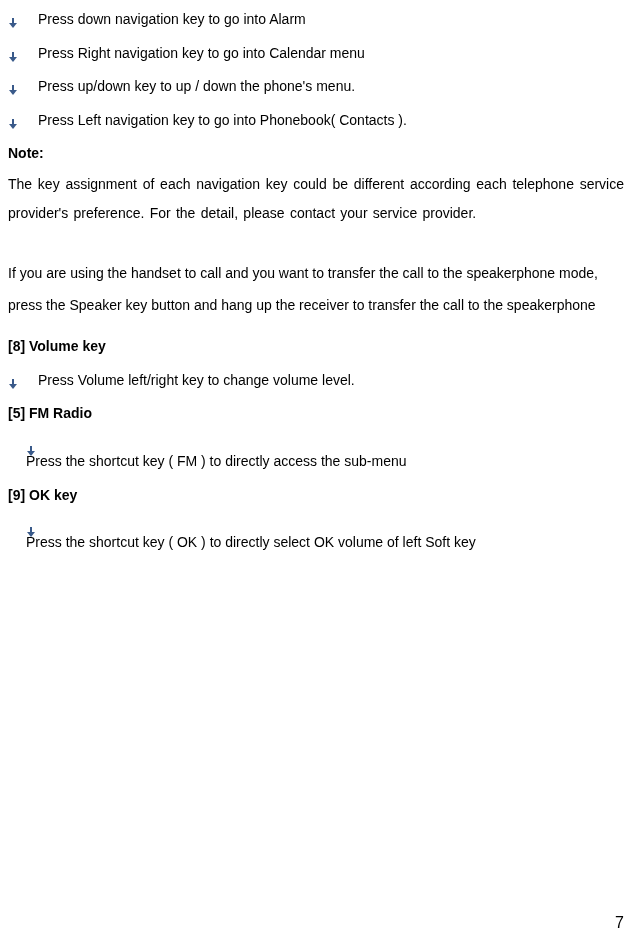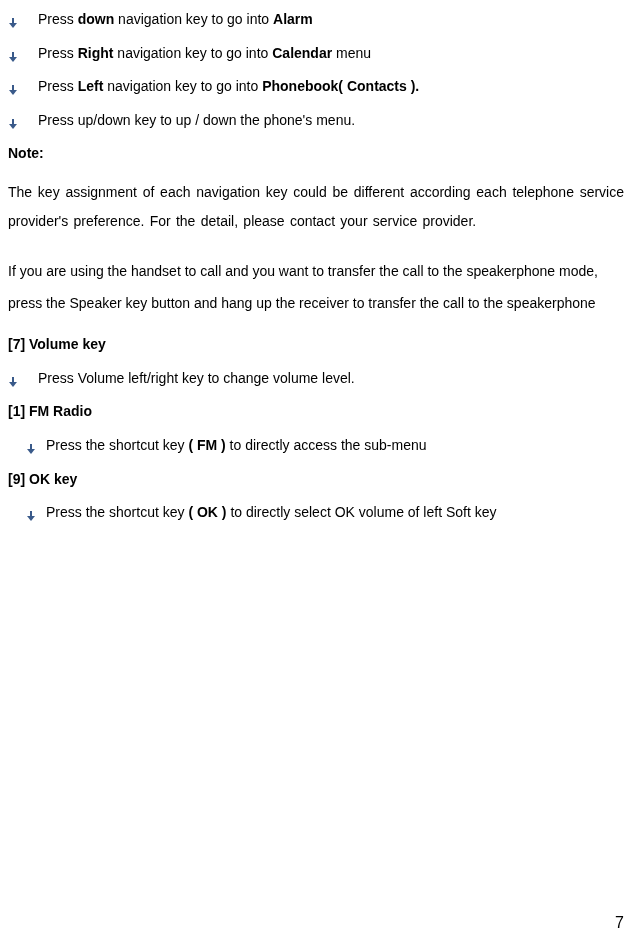--- a/index.html
+++ b/index.html
@@ -24,20 +24,21 @@
     .bullet-row {
       display: flex;
       align-items: flex-start;
       margin-bottom: 14px;
     }
     .bullet-row-indent {
       display: flex;
       align-items: flex-start;
       margin-bottom: 14px;
       padding-left: 18px;
+      flex-direction: column;
     }
     .arrow-icon {
       width: 10px;
       height: 10px;
       margin-right: 20px;
       margin-top: 4px;
       flex-shrink: 0;
       position: relative;
     }
     .arrow-icon-indent {
@@ -49,30 +50,30 @@
       position: relative;
     }
     .arrow-icon svg, .arrow-icon-indent svg {
       width: 10px;
       height: 10px;
     }
     .bullet-text {
       flex: 1;
     }
     .bold {
-      font-weight: bold;
+      font-weight: normal;
     }
     .note-label {
       font-weight: bold;
-      margin-bottom: 14px;
+      margin-bottom: 6px;
     }
     .para {
       text-align: justify;
       word-spacing: 0.1em;
-      margin-bottom: 18px;
+      margin-bottom: 28px;
       line-height: 2.1;
     }
     .heading {
       font-weight: bold;
       margin-bottom: 14px;
       margin-top: 4px;
     }
     .body-text {
       line-height: 2.3;
       margin-bottom: 16px;
@@ -110,50 +111,50 @@
     <span class="bullet-text"><span>Press </span><span class="bold">Right</span><span> navigation key to go into </span><span class="bold">Calendar</span><span> menu</span></span>
   </div>
 
   <div class="bullet-row">
     <span class="arrow-icon">
       <svg viewBox="0 0 10 10">
           <rect x="4" y="0" width="2" height="6" fill="#3a5a8a"></rect>
           <polygon points="5,10 1,5 9,5" fill="#3a5a8a"></polygon>
         </svg>
     </span>
-    <span class="bullet-text"><span>Press </span><span class="bold">Left</span><span> navigation key to go into </span><span class="bold">Phonebook( Contacts ).</span><span></span></span>
+    <span class="bullet-text"><span>Press up/down key to up / down the phone's menu.</span></span>
   </div>
 
   <div class="bullet-row">
     <span class="arrow-icon">
       <svg viewBox="0 0 10 10">
           <rect x="4" y="0" width="2" height="6" fill="#3a5a8a"></rect>
           <polygon points="5,10 1,5 9,5" fill="#3a5a8a"></polygon>
         </svg>
     </span>
-    <span class="bullet-text"><span>Press up/down key to up / down the phone's menu.</span></span>
+    <span class="bullet-text"><span>Press </span><span class="bold">Left</span><span> navigation key to go into </span><span class="bold">Phonebook( Contacts ).</span><span></span></span>
   </div>
 
   <div class="note-label">Note:</div>
   <div class="para">The key assignment of each navigation key could be different according each telephone service provider's preference. For the detail, please contact your service provider.</div>
 
   <div class="body-text">If you are using the handset to call and you want to transfer the call to the speakerphone mode, press the Speaker key button and hang up the receiver to transfer the call to the speakerphone</div>
 
-  <div class="heading">[7]  Volume key</div>
+  <div class="heading">[8]  Volume key</div>
   <div class="bullet-row">
     <span class="arrow-icon">
       <svg viewBox="0 0 10 10">
           <rect x="4" y="0" width="2" height="6" fill="#3a5a8a"></rect>
           <polygon points="5,10 1,5 9,5" fill="#3a5a8a"></polygon>
         </svg>
     </span>
     <span class="bullet-text">Press Volume left/right key to change volume level.</span>
   </div>
 
-  <div class="heading">[1]  FM Radio</div>
+  <div class="heading">[5]  FM Radio</div>
   <div class="bullet-row-indent">
     <span class="arrow-icon-indent">
       <svg viewBox="0 0 10 10">
           <rect x="4" y="0" width="2" height="6" fill="#3a5a8a"></rect>
           <polygon points="5,10 1,5 9,5" fill="#3a5a8a"></polygon>
         </svg>
     </span>
     <span class="bullet-text"><span>Press the shortcut key </span><span class="bold">( FM )</span><span> to directly access the sub-menu</span></span>
   </div>
 

